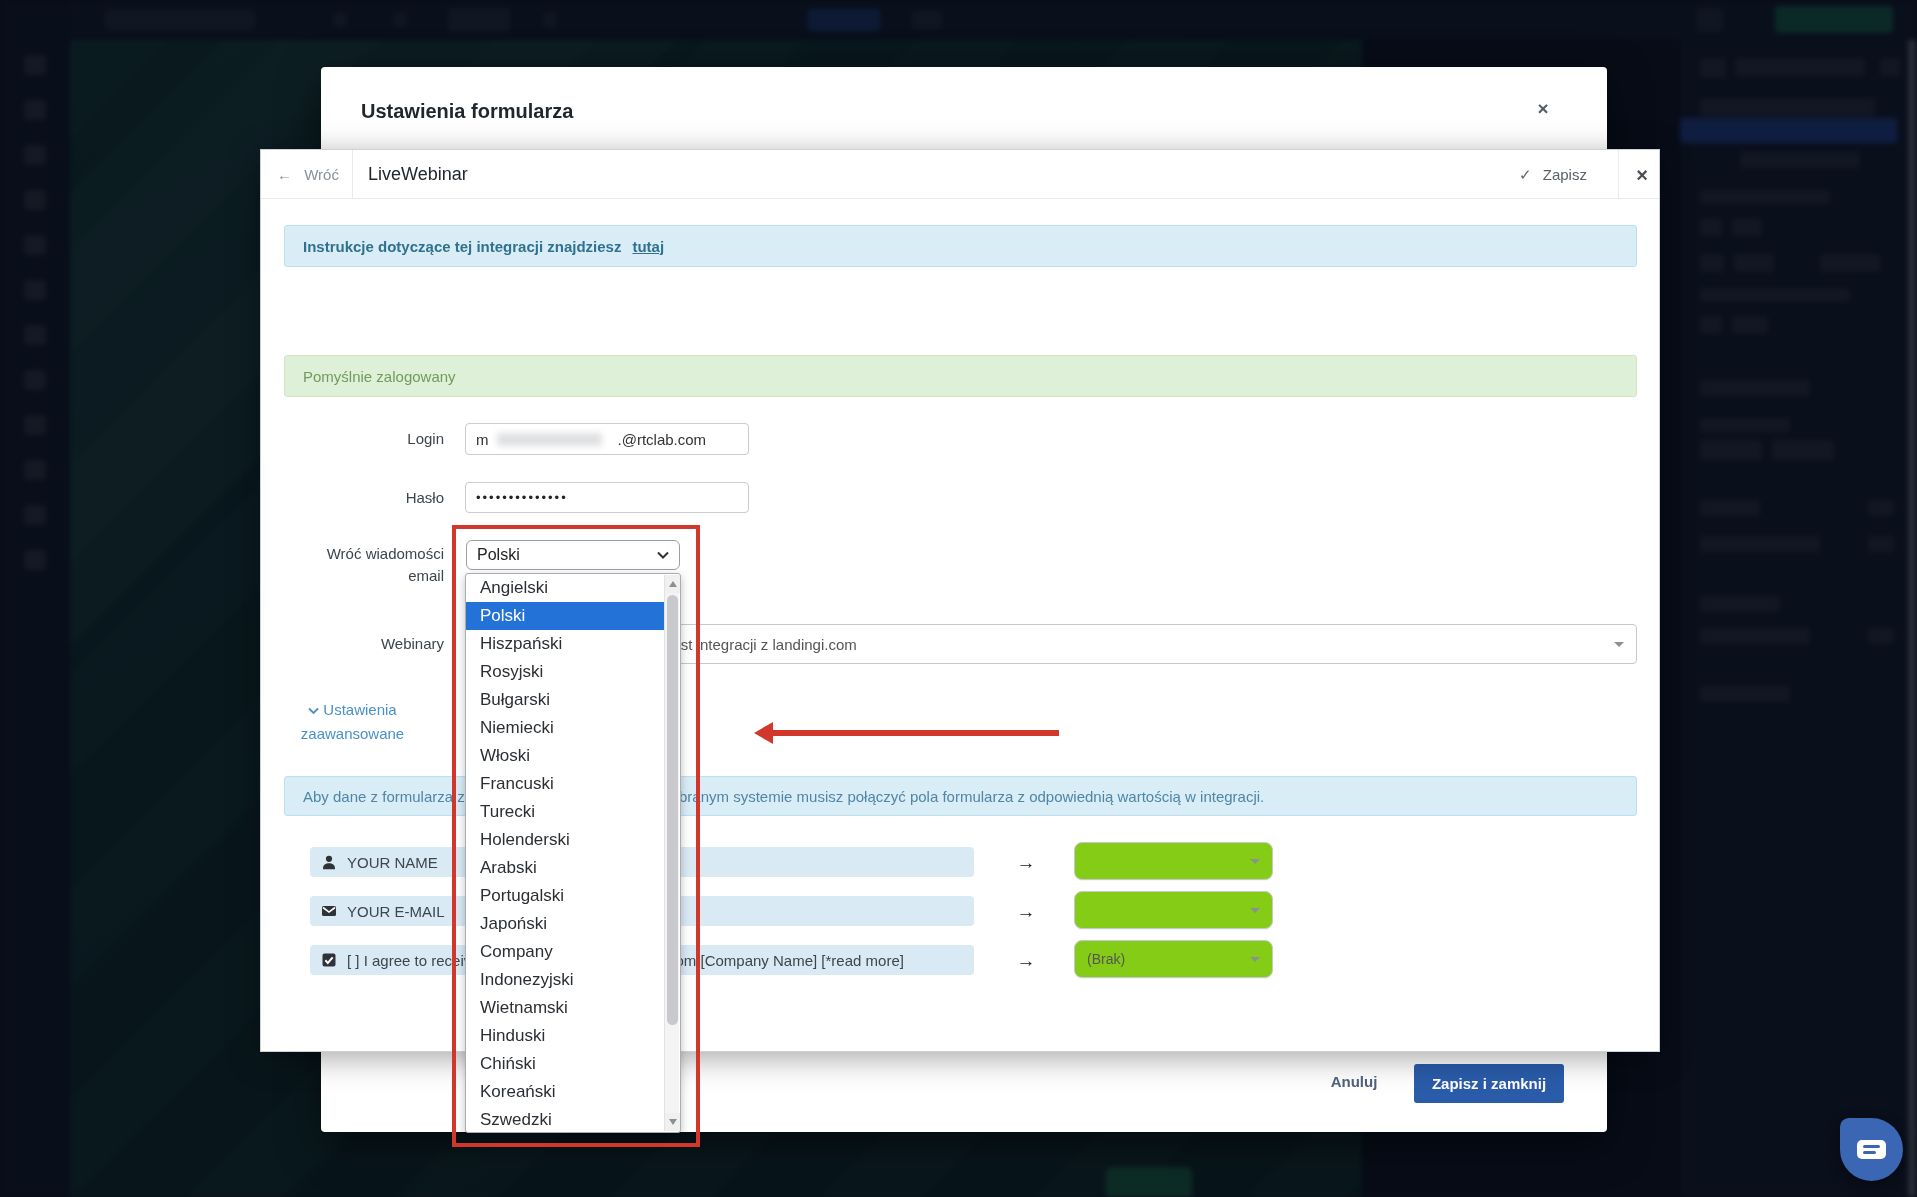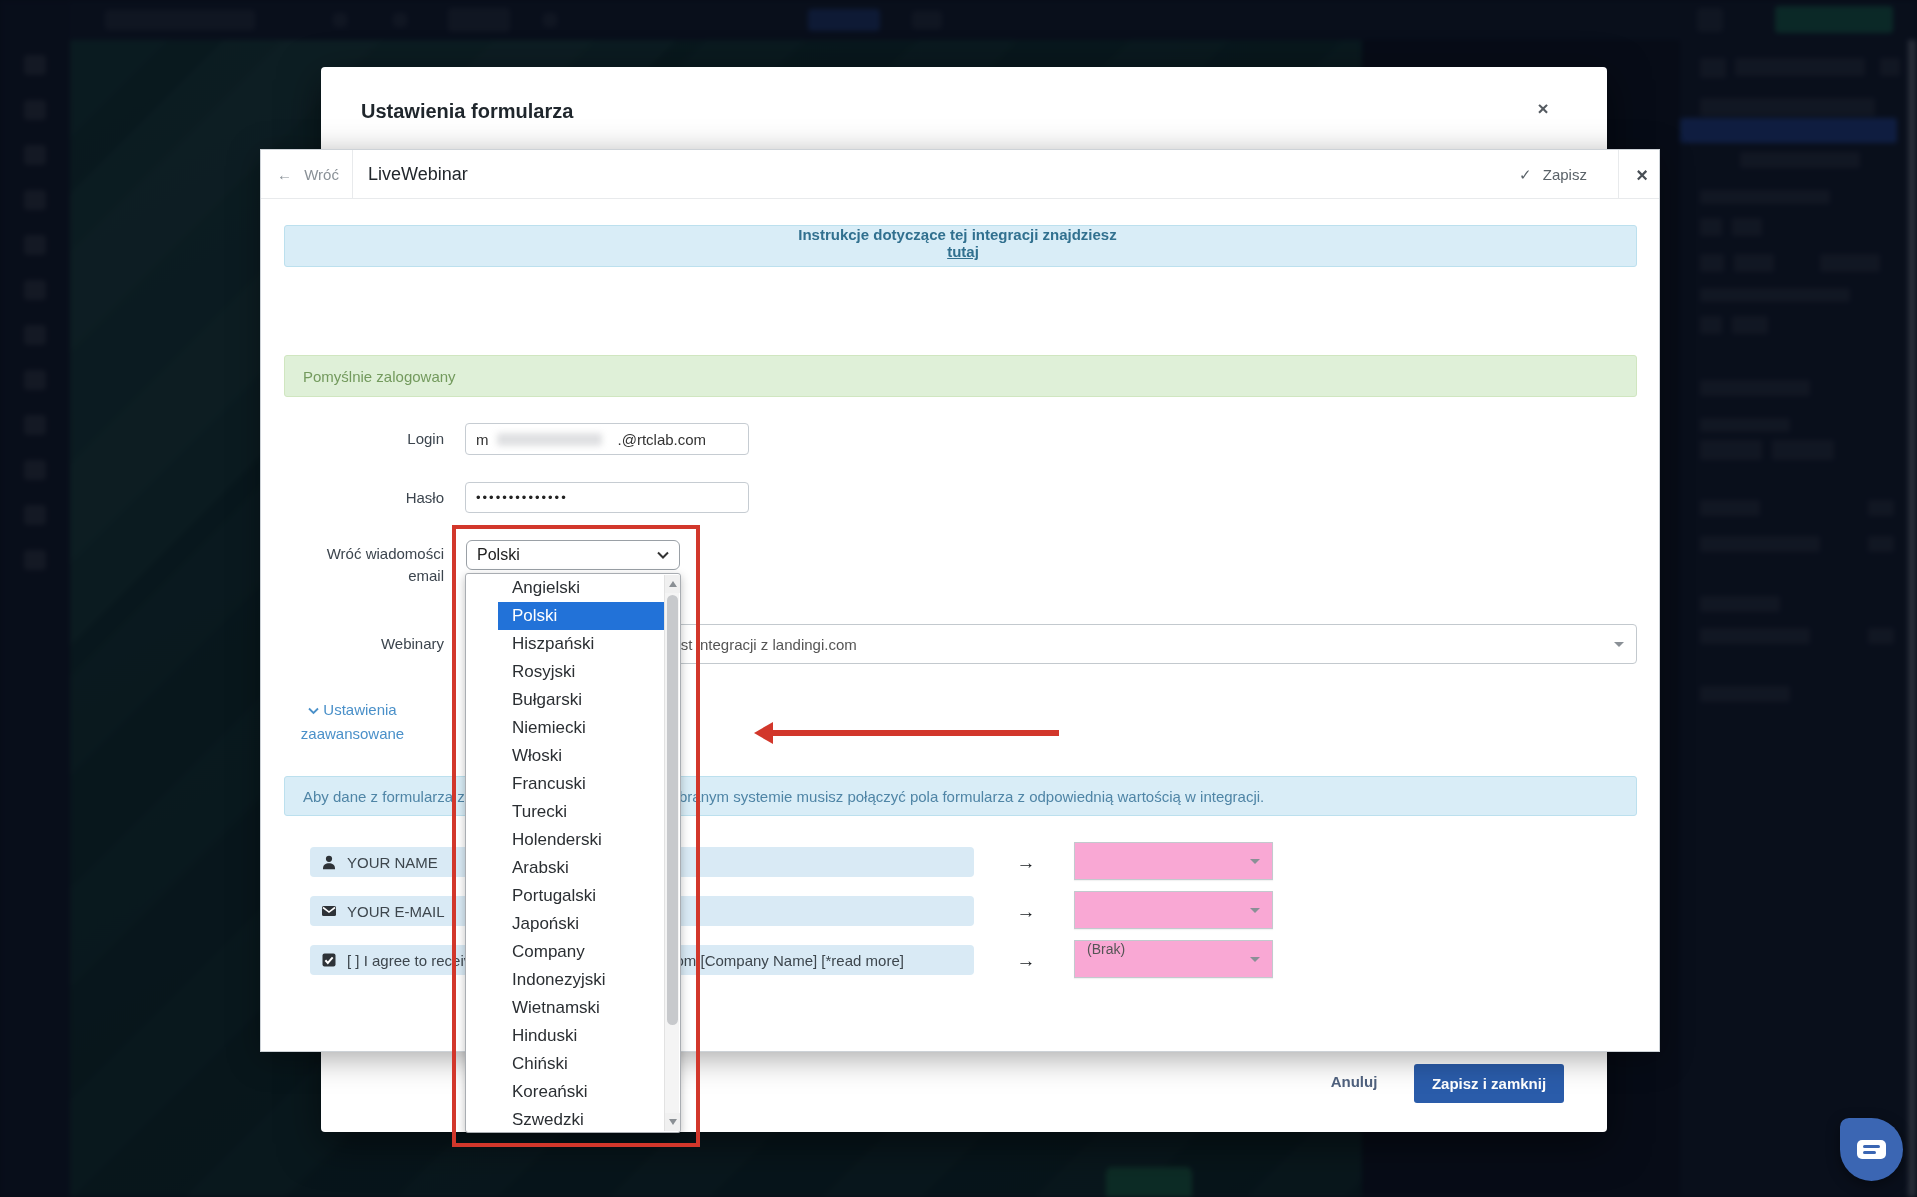--- a/index.html
+++ b/index.html
@@ -77,29 +77,29 @@
     display:flex; align-items:center; cursor:pointer; }
   .tri-down { width:0; height:0; border-left:5px solid transparent; border-right:5px solid transparent;
     border-top:5px solid #8a9096; position:absolute; right:12px; top:50%; margin-top:-2px; }
   .adv-link { position:absolute; left:0; top:548px; width:183px; text-align:center; color:#4a90c9;
     font-size:15px; line-height:24px; cursor:pointer; }
   .map-pill { position:absolute; left:49px; width:664px; height:30px; background:#d9eaf5; border-radius:4px;
     display:flex; align-items:center; padding:0 11px; font-size:15px; color:#3d464d; }
   .map-pill svg { margin-right:10px; flex:0 0 auto; }
   .map-arrow { position:absolute; left:750px; width:30px; text-align:center; font-size:19px;
     font-weight:700; color:#15191d; }
-  .map-select { position:absolute; left:813px; width:199px; height:38px; background:#f9a8d4;
-    border:1px solid #c3c9ce; border-radius:0; font-size:14px; color:#555; padding:0 12px;
-    display:flex; align-items:flex-start; cursor:pointer; box-shadow:0 1px 1px rgba(0,0,0,0.05); }
+  .map-select { position:absolute; left:813px; width:199px; height:38px; background:#84cc16;
+    border:1px solid #c3c9ce; border-radius:8px; font-size:14px; color:#555; padding:0 12px;
+    display:flex; align-items:center; cursor:pointer; box-shadow:0 1px 1px rgba(0,0,0,0.05); }
 
   
   .dd-list { position:absolute; left:465px; top:573px; width:216px; height:560px; background:#ffffff;
     border:1px solid #a9adb2; border-radius:3px; box-shadow:0 3px 10px rgba(0,0,0,0.25); z-index:5; }
   .dd-items { position:absolute; left:0; top:0; width:200px; height:558px; overflow:hidden; }
-  .opt { height:28px; line-height:28px; padding-left:14px; font-size:17px; color:#2b2f33; cursor:pointer;margin-left:32px; }
+  .opt { height:28px; line-height:28px; padding-left:14px; font-size:17px; color:#2b2f33; cursor:pointer; }
   .opt.sel { background:#2272d8; color:#ffffff; }
   .dd-scroll { position:absolute; right:1px; top:1px; width:15px; height:556px; background:#f4f4f4;
     border-left:1px solid #e2e2e2; }
   .dd-btn { position:absolute; left:0; width:15px; height:18px; background:#f0f0f0;
     display:flex; align-items:center; justify-content:center; cursor:pointer; }
   .tri-up-s { width:0;height:0;border-left:4px solid transparent;border-right:4px solid transparent;
     border-bottom:6px solid #8a8f94; }
   .tri-dn-s { width:0;height:0;border-left:4px solid transparent;border-right:4px solid transparent;
     border-top:6px solid #8a8f94; }
   .dd-thumb { position:absolute; left:2px; top:20px; width:11px; height:430px; background:#c7c9cc;
@@ -209,21 +209,21 @@
       <div class="hdr-div1"></div>
       <div class="im-title">LiveWebinar</div>
       <div class="save-btn">
         <span>✓</span>
         <span style="margin-left:7px;">Zapisz</span>
       </div>
       <div class="hdr-div2"></div>
       <div class="im-close">×</div>
     </div>
 
-    <div class="banner" style="top:75px; height:42px;flex-direction:column;">
+    <div class="banner" style="top:75px; height:42px;">
       <span class="b-bold">Instrukcje dotyczące tej integracji znajdziesz</span>
       <span class="b-link">tutaj</span>
     </div>
     <div class="banner success" style="top:205px; height:42px;">
       <span>Pomyślnie zalogowany</span>
     </div>
 
     <div class="flabel" style="top:278px;">Login</div>
     <div class="tinput" style="left:204px; top:273px; width:284px; height:32px;">
       <span>m</span>

